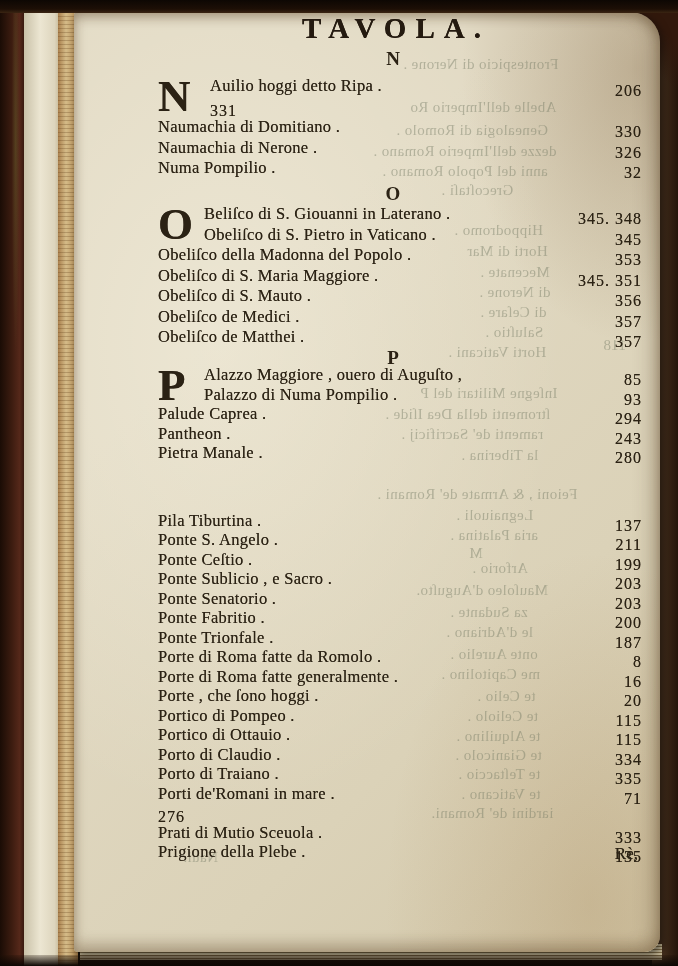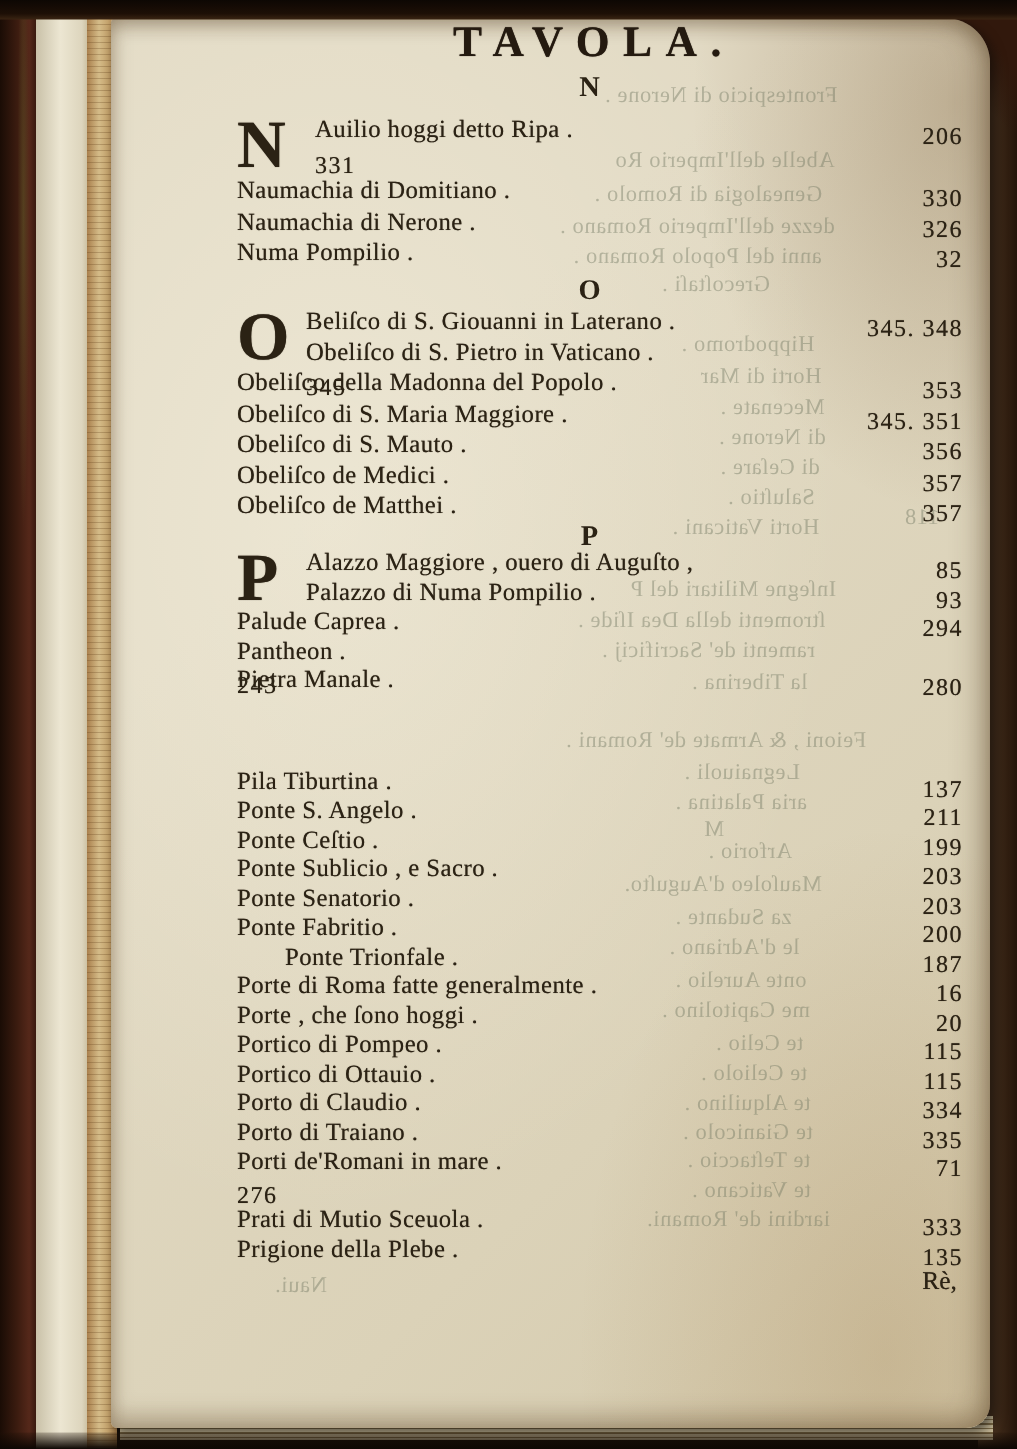--- a/index.html
+++ b/index.html
@@ -167,21 +167,21 @@
           <span class="num">32</span>
         </div>
       </div>
       <div class="section-letter" style="top: 183px;">O</div>
       <div class="rows" style="top: 204px;">
         <span class="dropcap">O</span>
         <div class="row" style="height: 20.5px; padding-left: 46px;">
           <span class="entry">Beliſco di S. Giouanni in Laterano .</span>
           <span class="num">345. 348</span>
         </div>
-        <div class="row" style="height: 20.5px; padding-left: 46px; flex-direction: column;">
+        <div class="row" style="height: 20.5px; padding-left: 46px;">
           <span class="entry">Obeliſco di S. Pietro in Vaticano .</span>
           <span class="num">345</span>
         </div>
         <div class="row" style="height: 20.5px;">
           <span class="entry">Obeliſco della Madonna del Popolo .</span>
           <span class="num">353</span>
         </div>
         <div class="row" style="height: 20.5px; justify-content: space-between;">
           <span class="entry">Obeliſco di S. Maria Maggiore .</span>
           <span class="num">345. 351</span>
@@ -207,21 +207,21 @@
           <span class="num">85</span>
         </div>
         <div class="row" style="height: 19.5px; padding-left: 46px;">
           <span class="entry">Palazzo di Numa Pompilio .</span>
           <span class="num">93</span>
         </div>
         <div class="row" style="height: 19.5px;">
           <span class="entry">Palude Caprea .</span>
           <span class="num">294</span>
         </div>
-        <div class="row" style="height: 19.5px; flex-direction: column;">
+        <div class="row" style="height: 19.5px;">
           <span class="entry">Pantheon .</span>
           <span class="num">243</span>
         </div>
         <div class="row" style="height: 19.5px;">
           <span class="entry">Pietra Manale .</span>
           <span class="num">280</span>
         </div>
         <div class="row" style="height: 19.5px; margin-top: 48px;">
           <span class="entry">Pila Tiburtina .</span>
           <span class="num">137</span>
@@ -239,23 +239,27 @@
           <span class="num">203</span>
         </div>
         <div class="row" style="height: 19.5px;">
           <span class="entry">Ponte Senatorio .</span>
           <span class="num">203</span>
         </div>
         <div class="row" style="height: 19.5px;">
           <span class="entry">Ponte Fabritio .</span>
           <span class="num">200</span>
         </div>
-        <div class="row" style="height: 19.5px; margin-left: 32px;">
+        <div class="row" style="height: 19.5px;">
           <span class="entry">Ponte Trionfale .</span>
           <span class="num">187</span>
+        </div>
+        <div class="row" style="height: 19.5px;">
+          <span class="entry">Porte di Roma fatte da Romolo .</span>
+          <span class="num">8</span>
         </div>
         <div class="row" style="height: 19.5px;">
           <span class="entry">Porte di Roma fatte generalmente .</span>
           <span class="num">16</span>
         </div>
         <div class="row" style="height: 19.5px;">
           <span class="entry">Porte , che ſono hoggi .</span>
           <span class="num">20</span>
         </div>
         <div class="row" style="height: 19.5px;">

